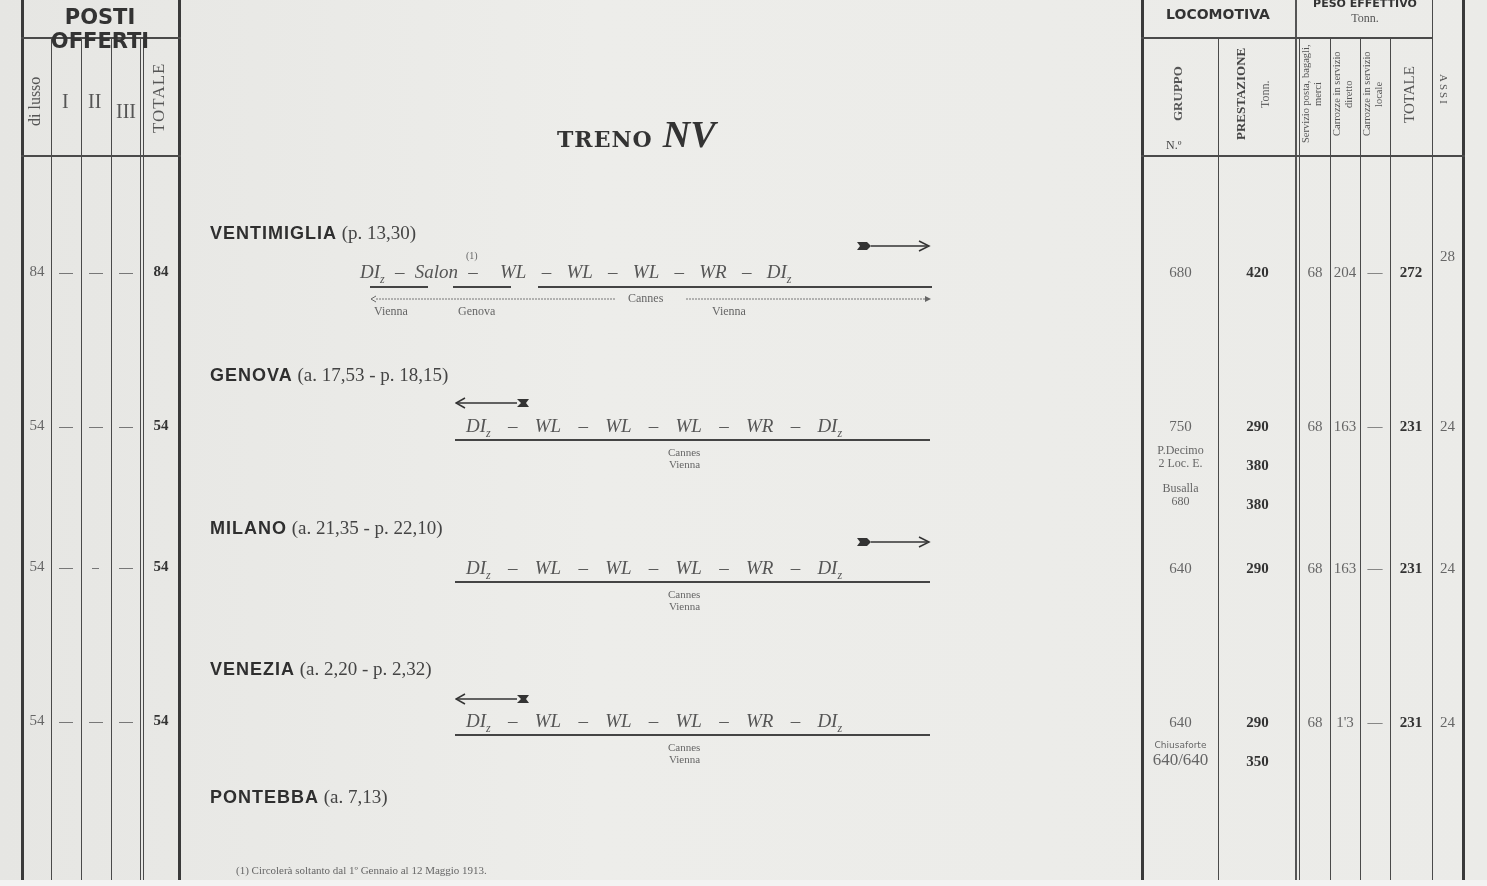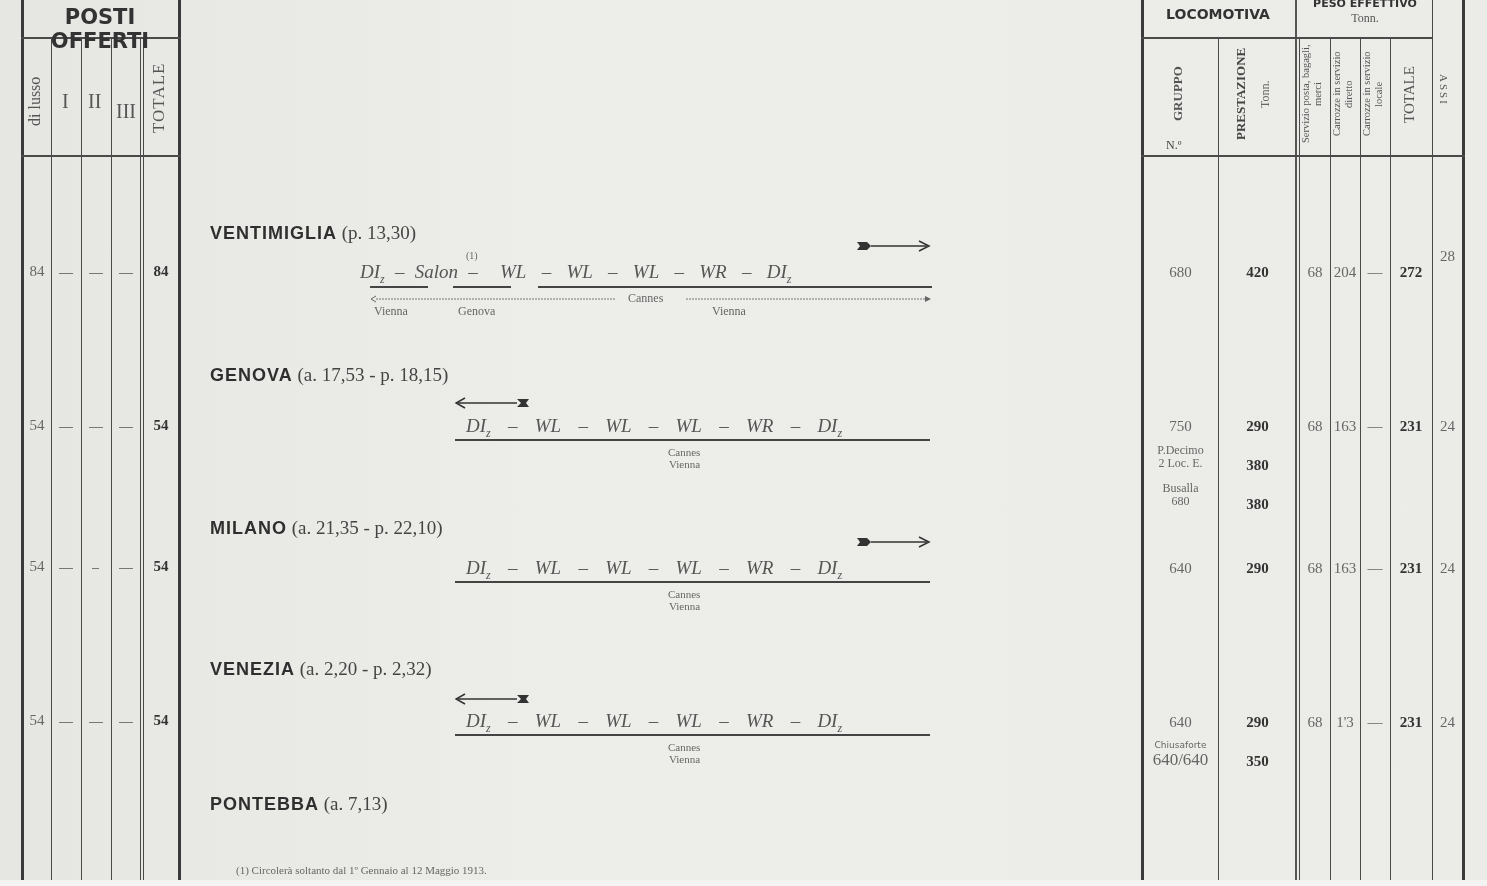--- a/index.html
+++ b/index.html
@@ -90,20 +90,23 @@
     <div>
       <div class="num" style="left:23px; top:712px; width:28px;">54</div>
       <div class="dash" style="left:59px; top:722px;"></div>
       <div class="dash" style="left:89px; top:722px;"></div>
       <div class="dash" style="left:119px; top:722px;"></div>
       <div class="numb" style="left:145px; top:712px; width:32px;">54</div>
     </div>
   </div>
 
 
+  <div class="treno">
+    <span class="lbl">TRENO</span><span class="nv">NV</span>
+  </div>
 
 
   <div>
     <div class="station" style="left:210px; top:222px;">
       <b>VENTIMIGLIA</b>
       <span>(p. 13,30)</span>
     </div>
     <svg class="arrow-r" style="left:855px; top:240px; width:76px; height:12px;">
       <path d="M2 2 L12 2 L16 6 L12 10 L2 10 L5 6 Z" fill="#333"></path>
       <line x1="16" y1="6" x2="72" y2="6" stroke="#333" stroke-width="1.5"></line>
@@ -176,21 +179,21 @@
     </svg>
     <div class="consist" style="left:466px; top:710px;">
       <span class="car">DI<sub>z</sub></span><span class="sep" style="width:44px;">–</span><span class="car">WL</span><span class="sep" style="width:44px;">–</span><span class="car">WL</span><span class="sep" style="width:44px;">–</span><span class="car">WL</span><span class="sep" style="width:44px;">–</span><span class="car">WR</span><span class="sep" style="width:44px;">–</span><span class="car">DI<sub>z</sub></span>
     </div>
     <div class="uline" style="left:455px; top:734px; width:475px;"></div>
     <div class="small" style="left:668px; top:741px; font-size:11px;">Cannes</div>
     <div class="small" style="left:669px; top:753px; font-size:11px;">Vienna</div>
   </div>
 
   <div>
-    <div class="station" style="left:210px; top:786px;margin-top:7px;">
+    <div class="station" style="left:210px; top:786px;">
       <b>PONTEBBA</b>
       <span>(a. 7,13)</span>
     </div>
   </div>
 
   <div class="footnote">(1) Circolerà soltanto dal 1º Gennaio al 12 Maggio 1913.</div>
 
   <div>
     <div class="vl thick" style="left:1141px; top:0; height:880px;"></div>
     <div class="vl" style="left:1218px; top:39px; height:841px;"></div>

